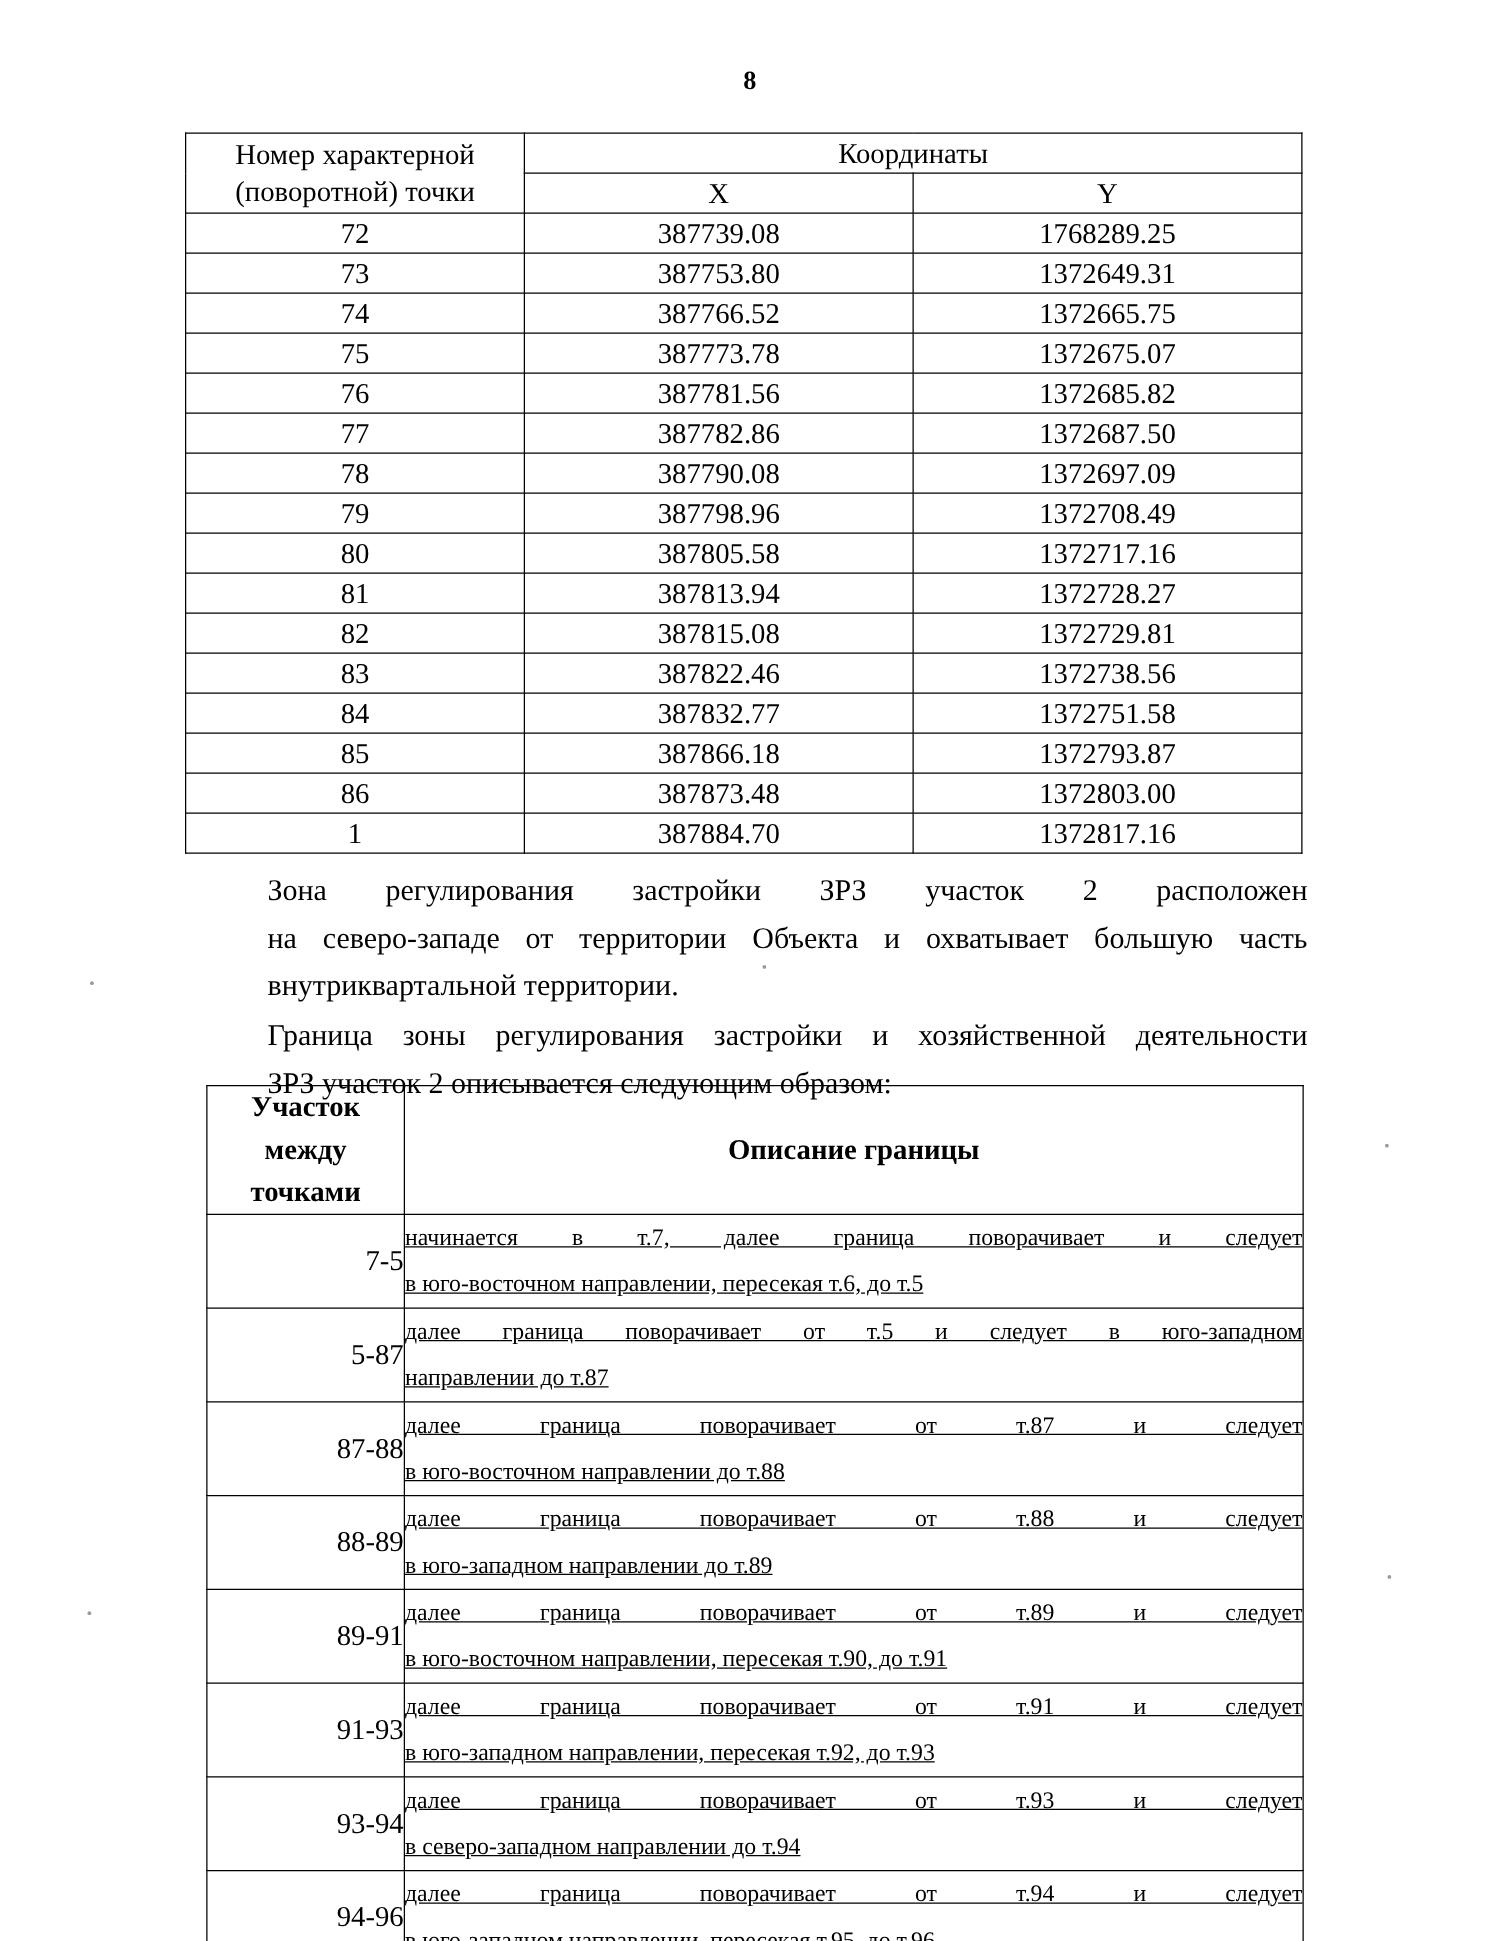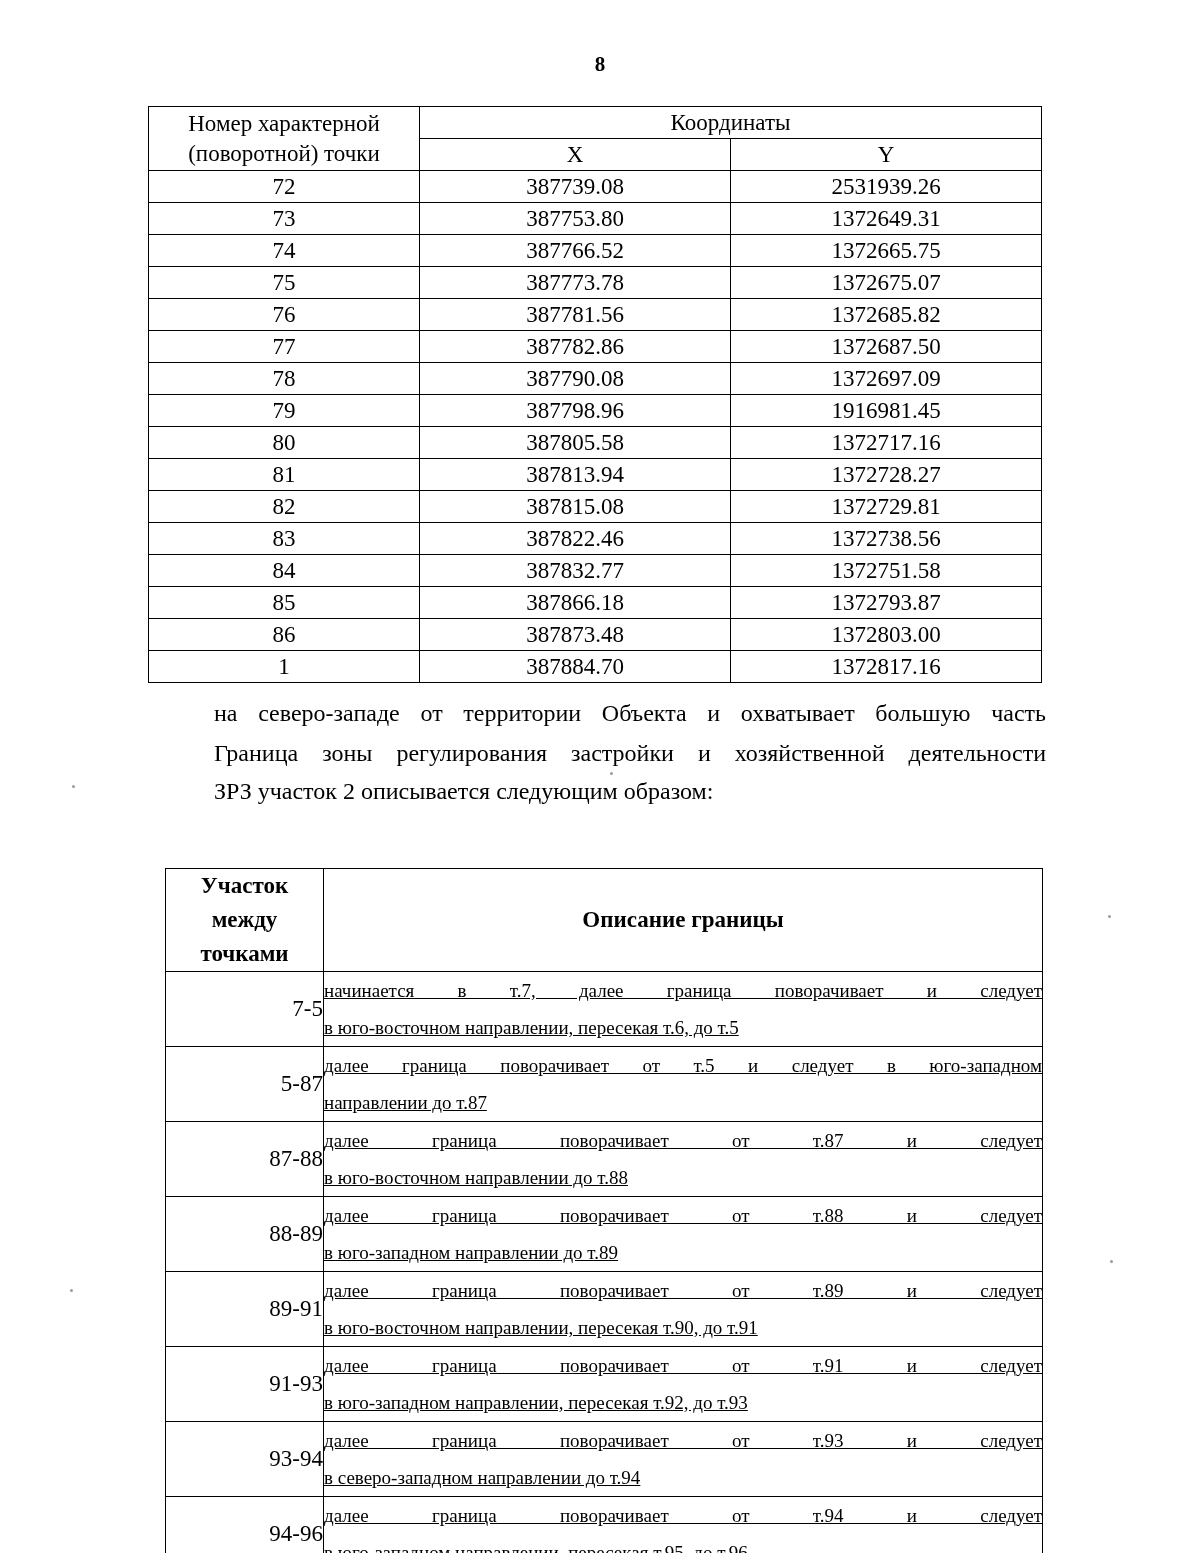--- a/index.html
+++ b/index.html
@@ -188,21 +188,21 @@
       </tr>
       <tr>
         <th class="col-x hdr-xy">X</th>
         <th class="col-y hdr-xy">Y</th>
       </tr>
     </thead>
     <tbody id="coord-body">
         <tr>
           <td class="col-num">72</td>
           <td class="col-x">387739.08</td>
-          <td class="col-y">2531939.26</td>
+          <td class="col-y">1768289.25</td>
         </tr>
         <tr>
           <td class="col-num">73</td>
           <td class="col-x">387753.80</td>
           <td class="col-y">1372649.31</td>
         </tr>
         <tr>
           <td class="col-num">74</td>
           <td class="col-x">387766.52</td>
           <td class="col-y">1372665.75</td>
@@ -223,21 +223,21 @@
           <td class="col-y">1372687.50</td>
         </tr>
         <tr>
           <td class="col-num">78</td>
           <td class="col-x">387790.08</td>
           <td class="col-y">1372697.09</td>
         </tr>
         <tr>
           <td class="col-num">79</td>
           <td class="col-x">387798.96</td>
-          <td class="col-y">1916981.45</td>
+          <td class="col-y">1372708.49</td>
         </tr>
         <tr>
           <td class="col-num">80</td>
           <td class="col-x">387805.58</td>
           <td class="col-y">1372717.16</td>
         </tr>
         <tr>
           <td class="col-num">81</td>
           <td class="col-x">387813.94</td>
           <td class="col-y">1372728.27</td>
@@ -270,21 +270,23 @@
         <tr>
           <td class="col-num">1</td>
           <td class="col-x">387884.70</td>
           <td class="col-y">1372817.16</td>
         </tr>
       </tbody>
   </table>
 
   <div class="para-block">
     <p class="para">
+      <span class="just-line">Зона регулирования застройки ЗРЗ участок 2 расположен</span>
       <span class="just-line">на северо-западе от территории Объекта и охватывает большую часть</span>
+      <span class="last-line">внутриквартальной территории.</span>
     </p>
     <p class="para">
       <span class="just-line">Граница зоны регулирования застройки и хозяйственной деятельности</span>
       <span class="last-line">ЗРЗ участок 2 описывается следующим образом:</span>
     </p>
   </div>
 
   <table class="border-table">
     <thead>
       <tr>

